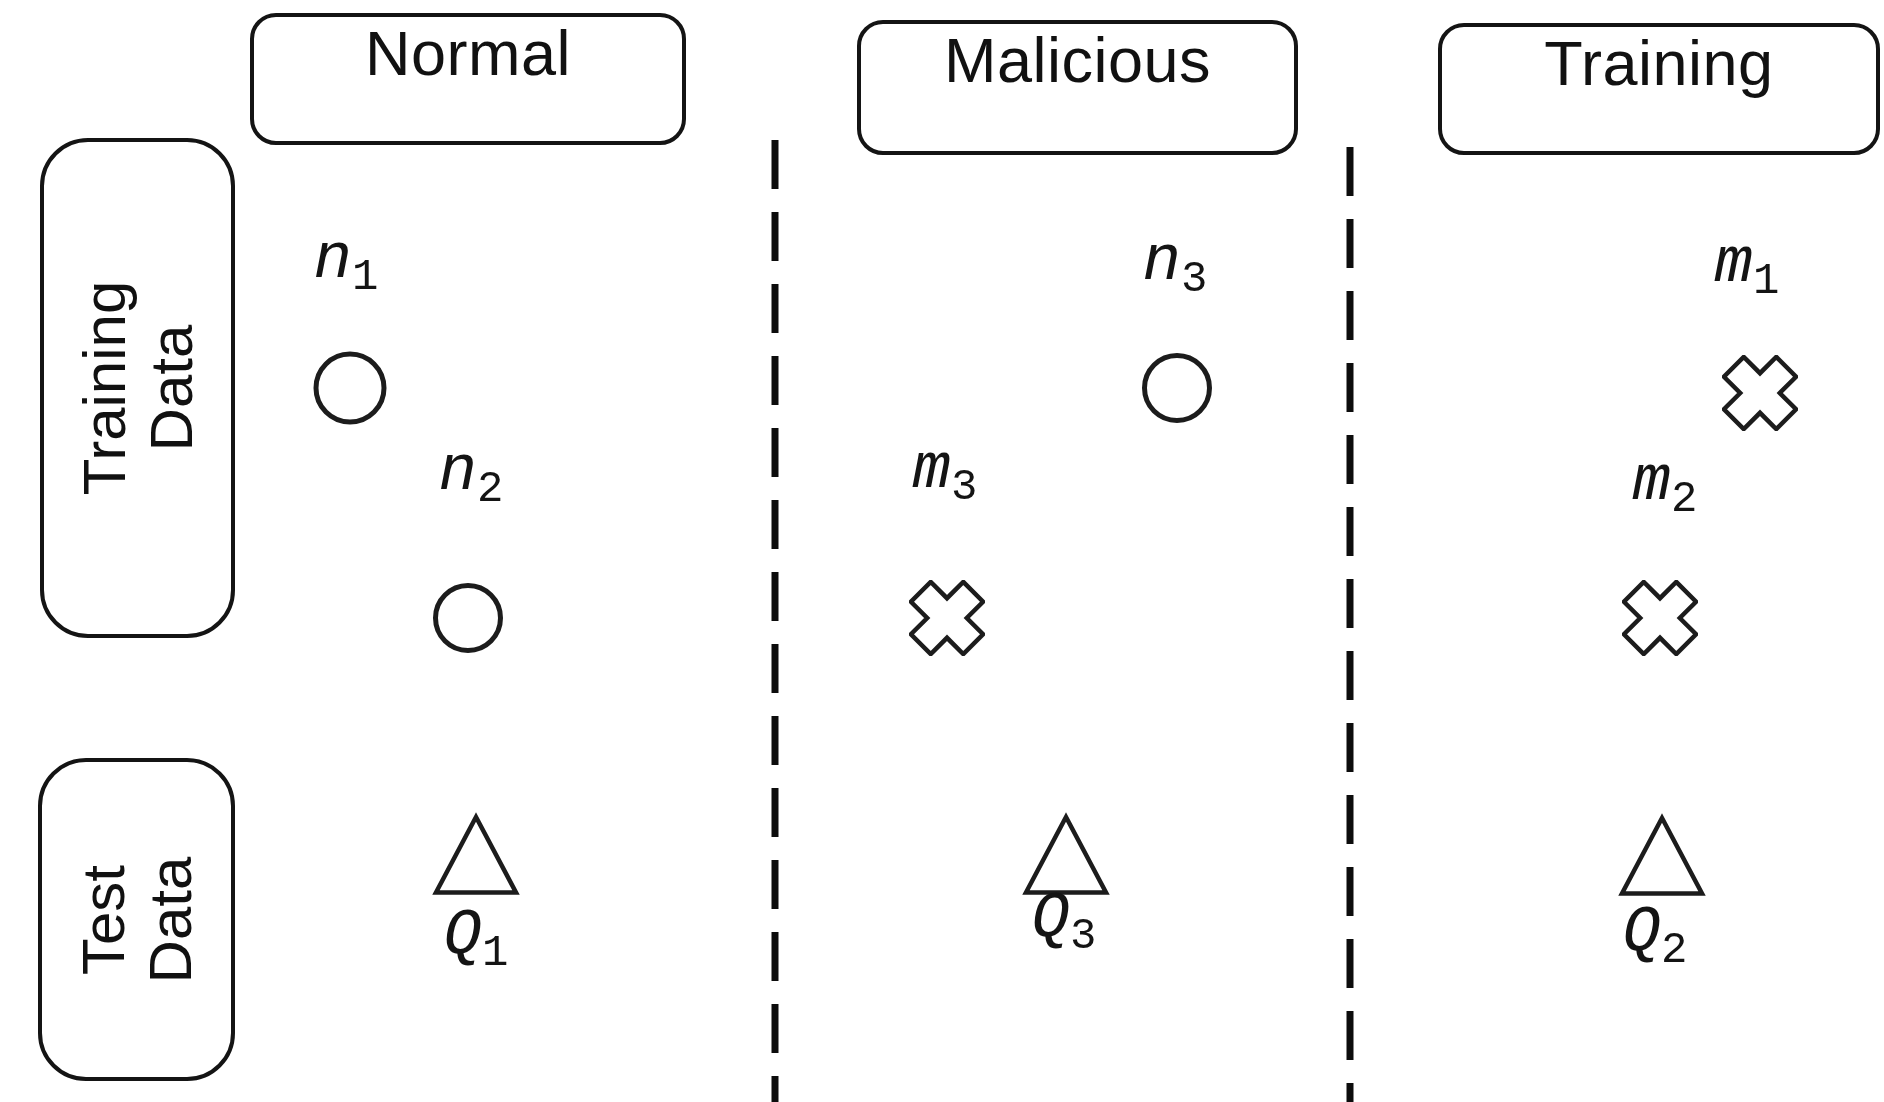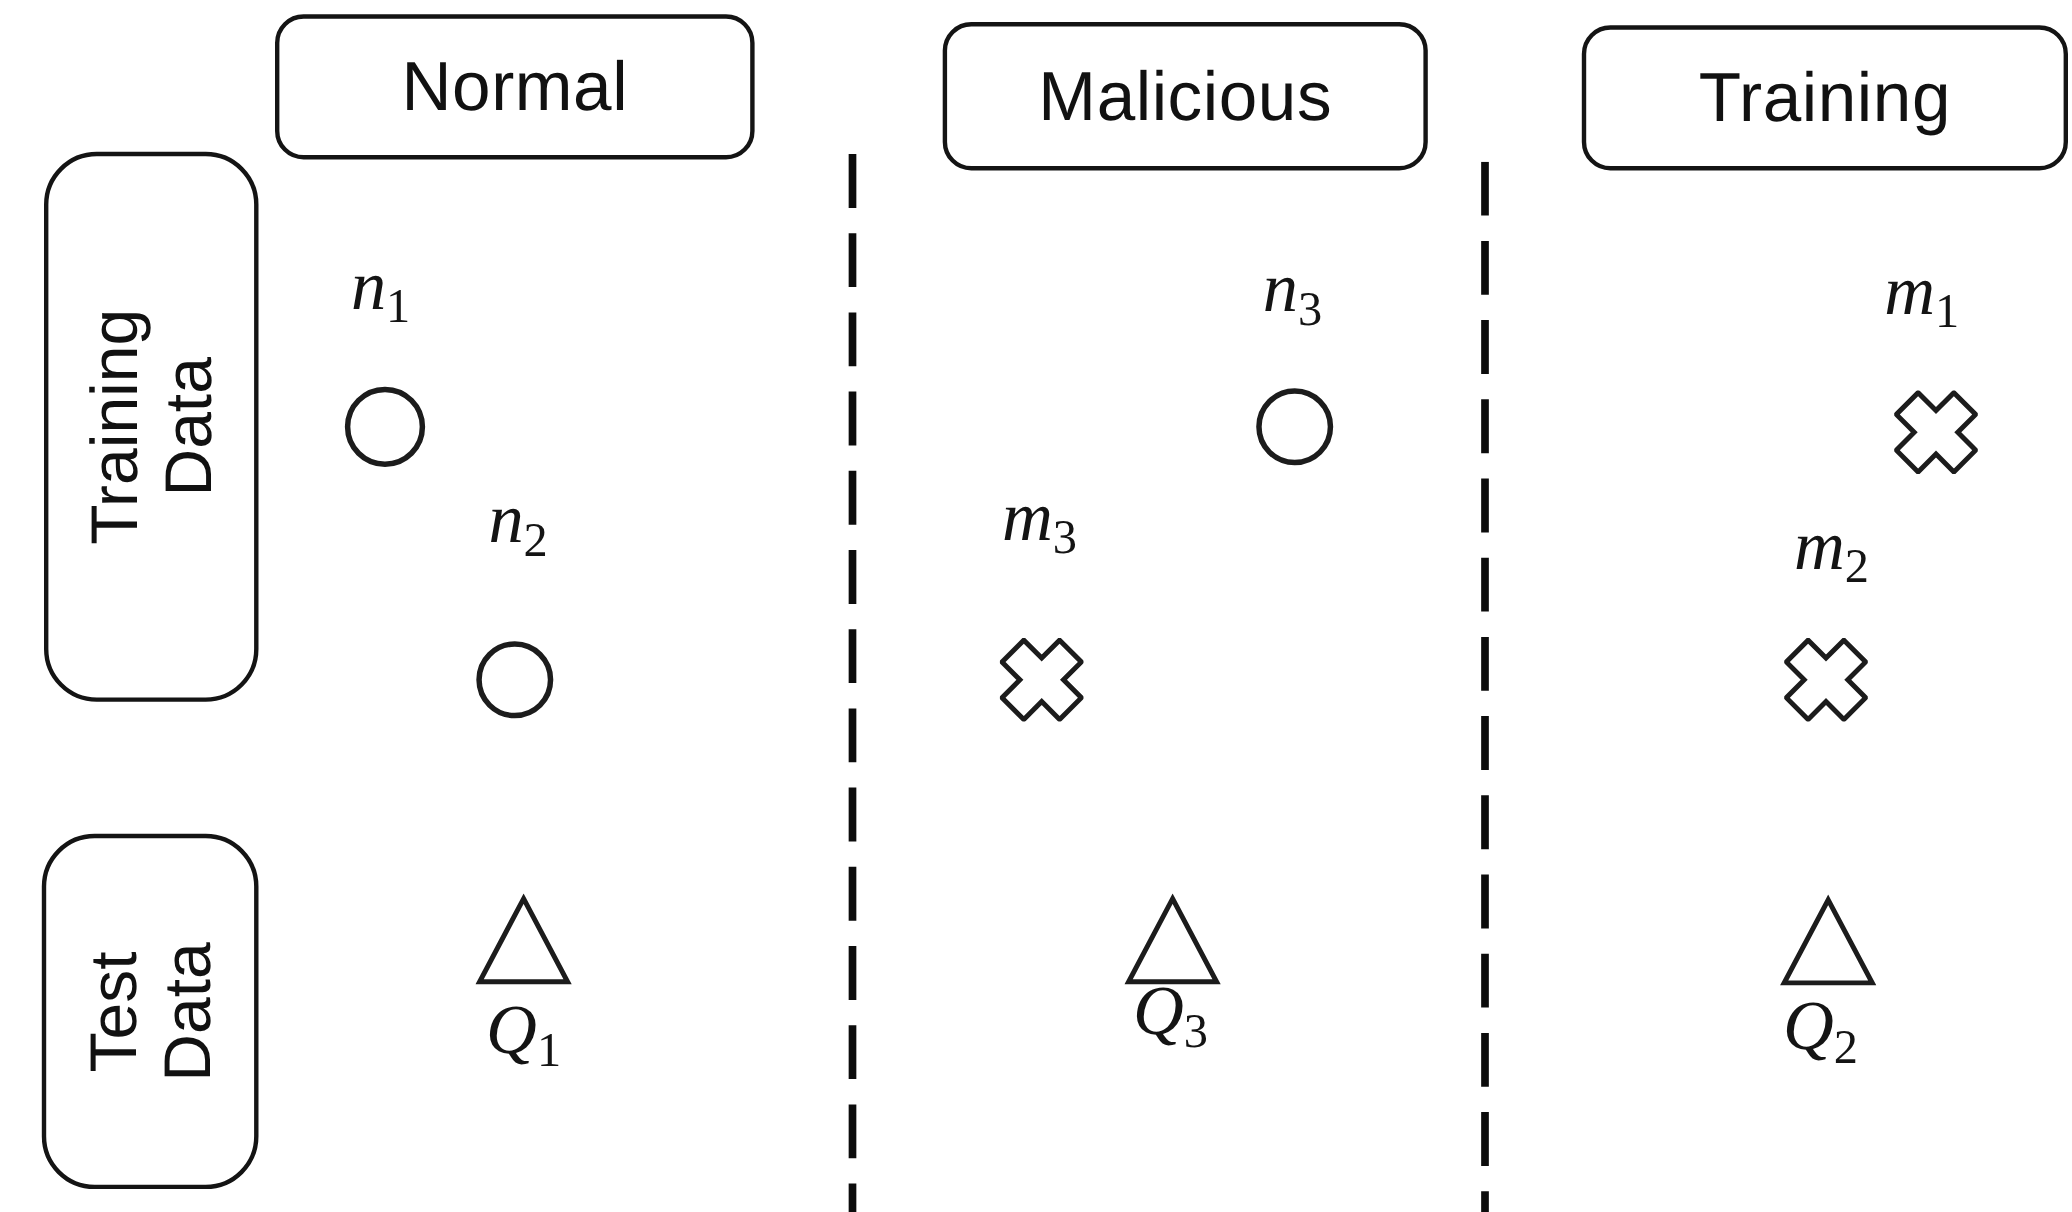--- a/index.html
+++ b/index.html
@@ -9,21 +9,21 @@
     background:#ffffff;
     font-family:"Liberation Sans", sans-serif;
     color:#141414;
     overflow:hidden;
   }
   .col-header{
     position:absolute;
     border:4px solid #141414;
     border-radius:26px;
     background:#ffffff;
-    display:flex;align-items:center;justify-content:center;
+    display:flex;align-items:flex-start;justify-content:center;
     font-size:63px;
     letter-spacing:0.5px;
     color:#111111;
   }
   .row-header{
     position:absolute;
     border:4px solid #141414;
     border-radius:48px;
     background:#ffffff;
   }
@@ -33,21 +33,21 @@
     text-align:center;
     font-size:60px;
     line-height:1.12;
     white-space:nowrap;
     color:#111111;
   }
   .marker{position:absolute;}
   .mlabel{
     position:absolute;
     transform:translateX(-50%);
-    font-family:Liberation Serif, serif;
+    font-family:Liberation Mono, monospace;
     font-style:italic;
     font-size:64px;
     line-height:1;
     color:#141414;
     white-space:nowrap;
   }
   .mlabel sub{
     font-style:normal;
     font-size:44px;
     vertical-align:-12px;
@@ -108,21 +108,21 @@
   <div class="mlabel" style="left:945px;top:438px;"><span>m</span><sub>3</sub></div>
   <svg class="marker" style="left:909px;top:580px;" width="76" height="76">
     <path d="M24,1 h28 v23 h23 v28 h-23 v23 h-28 v-23 h-23 v-28 h23 z" transform="rotate(45 38 38)" fill="#ffffff" stroke="#1c1c1c" stroke-width="4.5"></path>
   </svg>
 
   <div class="mlabel" style="left:1747px;top:232px;"><span>m</span><sub>1</sub></div>
   <svg class="marker" style="left:1722px;top:355px;" width="76" height="76">
     <path d="M24,1 h28 v23 h23 v28 h-23 v23 h-28 v-23 h-23 v-28 h23 z" transform="rotate(45 38 38)" fill="#ffffff" stroke="#1c1c1c" stroke-width="4.5"></path>
   </svg>
 
-  <div class="mlabel" style="left:1665px;top:464px;"><span>m</span><sub>2</sub></div>
+  <div class="mlabel" style="left:1665px;top:450px;"><span>m</span><sub>2</sub></div>
   <svg class="marker" style="left:1622px;top:580px;" width="76" height="76">
     <path d="M24,1 h28 v23 h23 v28 h-23 v23 h-28 v-23 h-23 v-28 h23 z" transform="rotate(45 38 38)" fill="#ffffff" stroke="#1c1c1c" stroke-width="4.5"></path>
   </svg>
 
   <svg class="marker" style="left:432px;top:812px;" width="88" height="86">
     <polygon points="44,5 84,80.5 4,80.5" fill="#ffffff" stroke="#1c1c1c" stroke-width="4.5"></polygon>
   </svg>
   <div class="mlabel" style="left:476px;top:904px;"><span>Q</span><sub>1</sub></div>
 
   <svg class="marker" style="left:1022px;top:812px;" width="88" height="86">

